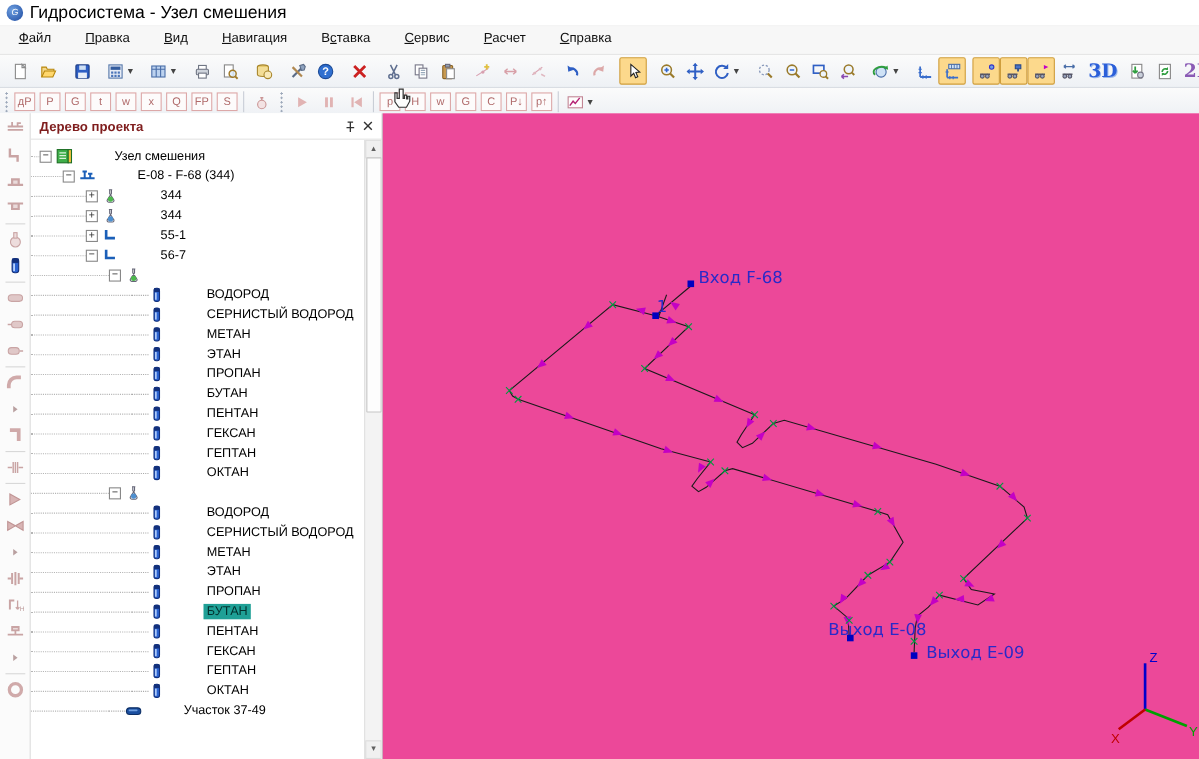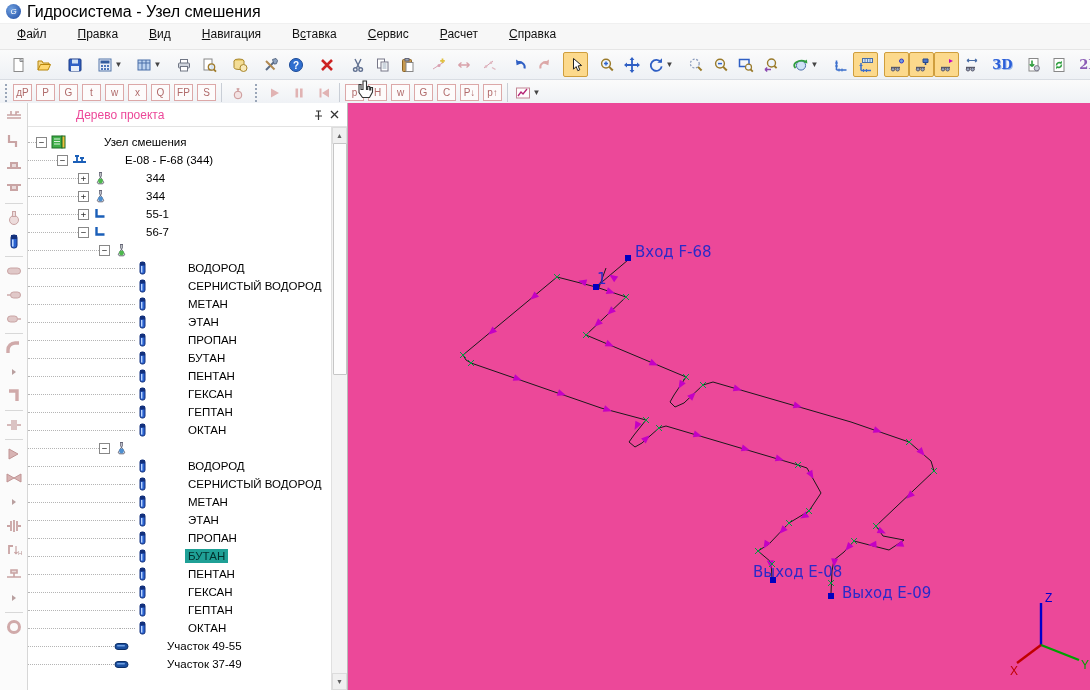--- a/index.html
+++ b/index.html
@@ -17,35 +17,35 @@
   .tbrow{display:flex;align-items:center;background:linear-gradient(#fbfbfb,#eef1f5);border-bottom:1px solid #d9dde3;}
   .tb1{height:29px;}
   .tb2{height:25px;}
   .grip{width:5px;align-self:stretch;margin:3px 2px 3px 4px;background-image:radial-gradient(circle,#9aa6b8 30%,transparent 32%);background-size:4px 4px;background-repeat:repeat-y;}
   .sep{width:1px;align-self:stretch;margin:3px 3px;background:#c9ced6;}
   .b{width:23px;height:23px;display:flex;align-items:center;justify-content:center;border:1px solid transparent;border-radius:2px;flex:none;}
   .b svg{display:block}
   .b.hl{background:#fcd98c;border-color:#cf9e3d;}
   .b.dd{width:31px;}
   .caret{font-size:8px;color:#444;margin-left:2px;}
-  .txtico{font-weight:bold;font-size:13px;font-family:"DejaVu Serif",serif;}
+  .txtico{font-weight:bold;font-size:17px;font-family:"DejaVu Serif",serif;}
   .b3d{color:#2b5fd9;text-shadow:1px 1px 0 #9db9ea;}
   .b2d{color:#8a5bb5;}
   .lb{min-width:13px;height:15px;padding:0 2px;margin:0 2px;border:1px solid #dca8a8;background:#fdfbfb;
       color:#b06a6a;font-size:10px;display:flex;align-items:center;justify-content:center;flex:none;}
   .tb2 .b svg{opacity:.95}
   
   .main{position:absolute;top:103px;left:0;right:0;bottom:0;display:flex;background:#fff;}
   .ltb{width:27px;border-right:1px solid #d7d7d7;background:#fbfbfb;display:flex;flex-direction:column;align-items:center;padding-top:2px;}
   .ltb .b{width:24px;height:22px;}
   .ltb .sep2{width:18px;height:1px;background:#d8d8d8;margin:2px 0;}
   
   .panel{width:319px;border-right:1px solid #b9b9b9;display:flex;flex-direction:column;background:#fff;position:relative;}
   .phead{height:23px;display:flex;align-items:center;padding:0 4px 0 8px;border-bottom:1px solid #e3e3e3;}
-  .phead .t{font-weight:normal;font-size:12px;color:#ec4899;flex:1;margin-left:40px;}
+  .phead .t{font-weight:bold;font-size:12px;color:#7f1d1d;flex:1;}
   .pbtn{width:17px;height:17px;display:flex;align-items:center;justify-content:center;color:#333;}
   .treewrap{flex:1;position:relative;overflow:hidden;}
   .tree{position:absolute;top:6px;left:0;right:15px;}
   .trow{height:18px;display:flex;align-items:center;white-space:nowrap;}
   .exp{width:9px;height:9px;border:1px solid #888;background:#fff;display:flex;align-items:center;justify-content:center;
        font-size:9px;line-height:7px;color:#333;margin-right:4px;flex:none;font-family:"DejaVu Sans Mono",monospace;}
   .noexp{width:15px;flex:none;border-bottom:1px dotted #aaa;height:1px;margin-right:0px;align-self:center;}
   .ticon{width:15px;height:14px;margin-right:5px;flex:none;}
   .tlabel{font-size:11.5px;color:#000;padding:1px 3px;margin-left:30px;}
   .trow.sel .tlabel{background:#1fa096;color:#02312e;}
@@ -825,29 +825,20 @@
             </div>
             <div class="trow">
               <span style="flex: 0 0 auto; width: 92px; border-bottom: 1px dotted rgb(181, 181, 181); height: 0px; align-self: center; margin-top: 1px;"></span>
               <span class="noexp"></span>
               <span class="ticon"><svg width="15" height="14">
                   <rect x="5" y="1" width="5" height="12" rx="2" fill="#2a62d0" stroke="#12307c"></rect>
                   <rect x="5" y="1" width="5" height="3.5" fill="#12307c"></rect>
                   <rect x="6" y="5" width="1.4" height="6.5" fill="#bcd6ff"></rect>
                 </svg></span>
               <span class="tlabel">ОКТАН</span>
-            </div>
-            <div class="trow">
-              <span style="flex: 0 0 auto; width: 71px; border-bottom: 1px dotted rgb(181, 181, 181); height: 0px; align-self: center; margin-top: 1px;"></span>
-              <span class="noexp"></span>
-              <span class="ticon"><svg width="15" height="14">
-                  <rect x="1" y="4.5" width="13" height="6" rx="3" fill="#1b4fa0" stroke="#0d2f66"></rect>
-                  <rect x="3" y="6" width="8" height="1.5" rx=".7" fill="#6f9fe0"></rect>
-                </svg></span>
-              <span class="tlabel">Участок 49-55</span>
             </div>
             <div class="trow">
               <span style="flex: 0 0 auto; width: 71px; border-bottom: 1px dotted rgb(181, 181, 181); height: 0px; align-self: center; margin-top: 1px;"></span>
               <span class="noexp"></span>
               <span class="ticon"><svg width="15" height="14">
                   <rect x="1" y="4.5" width="13" height="6" rx="3" fill="#1b4fa0" stroke="#0d2f66"></rect>
                   <rect x="3" y="6" width="8" height="1.5" rx=".7" fill="#6f9fe0"></rect>
                 </svg></span>
               <span class="tlabel">Участок 37-49</span>
             </div>

